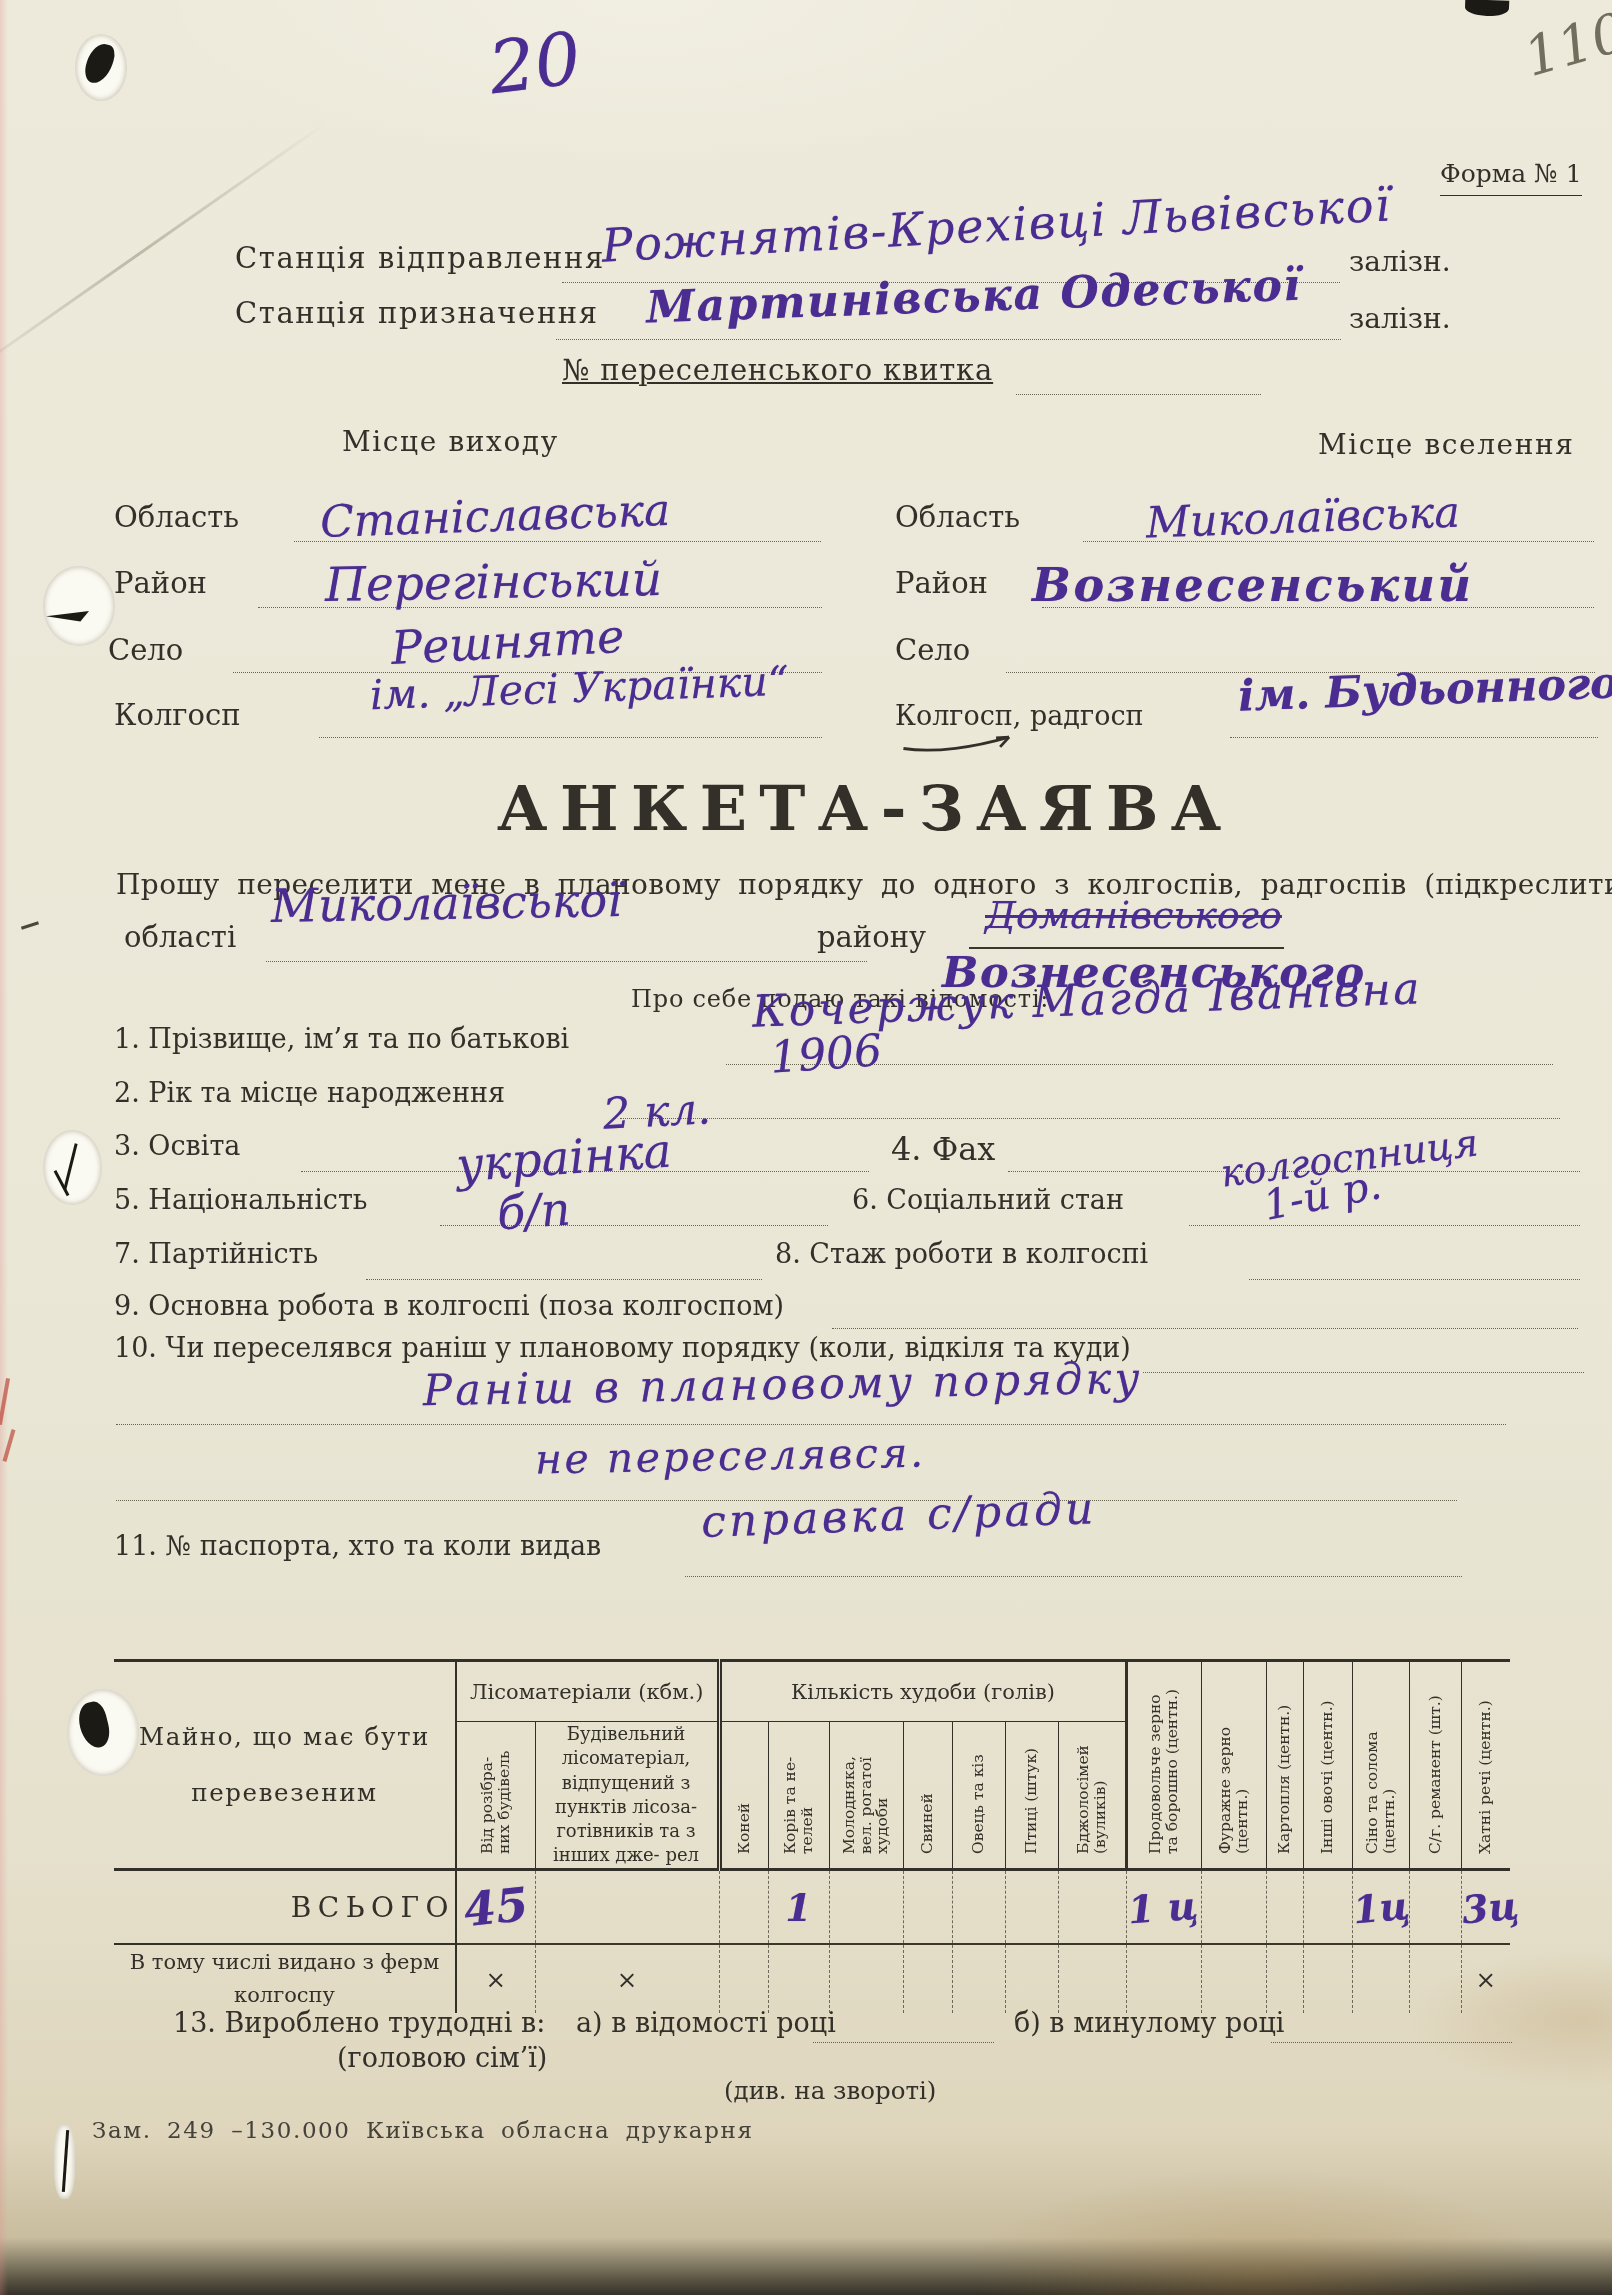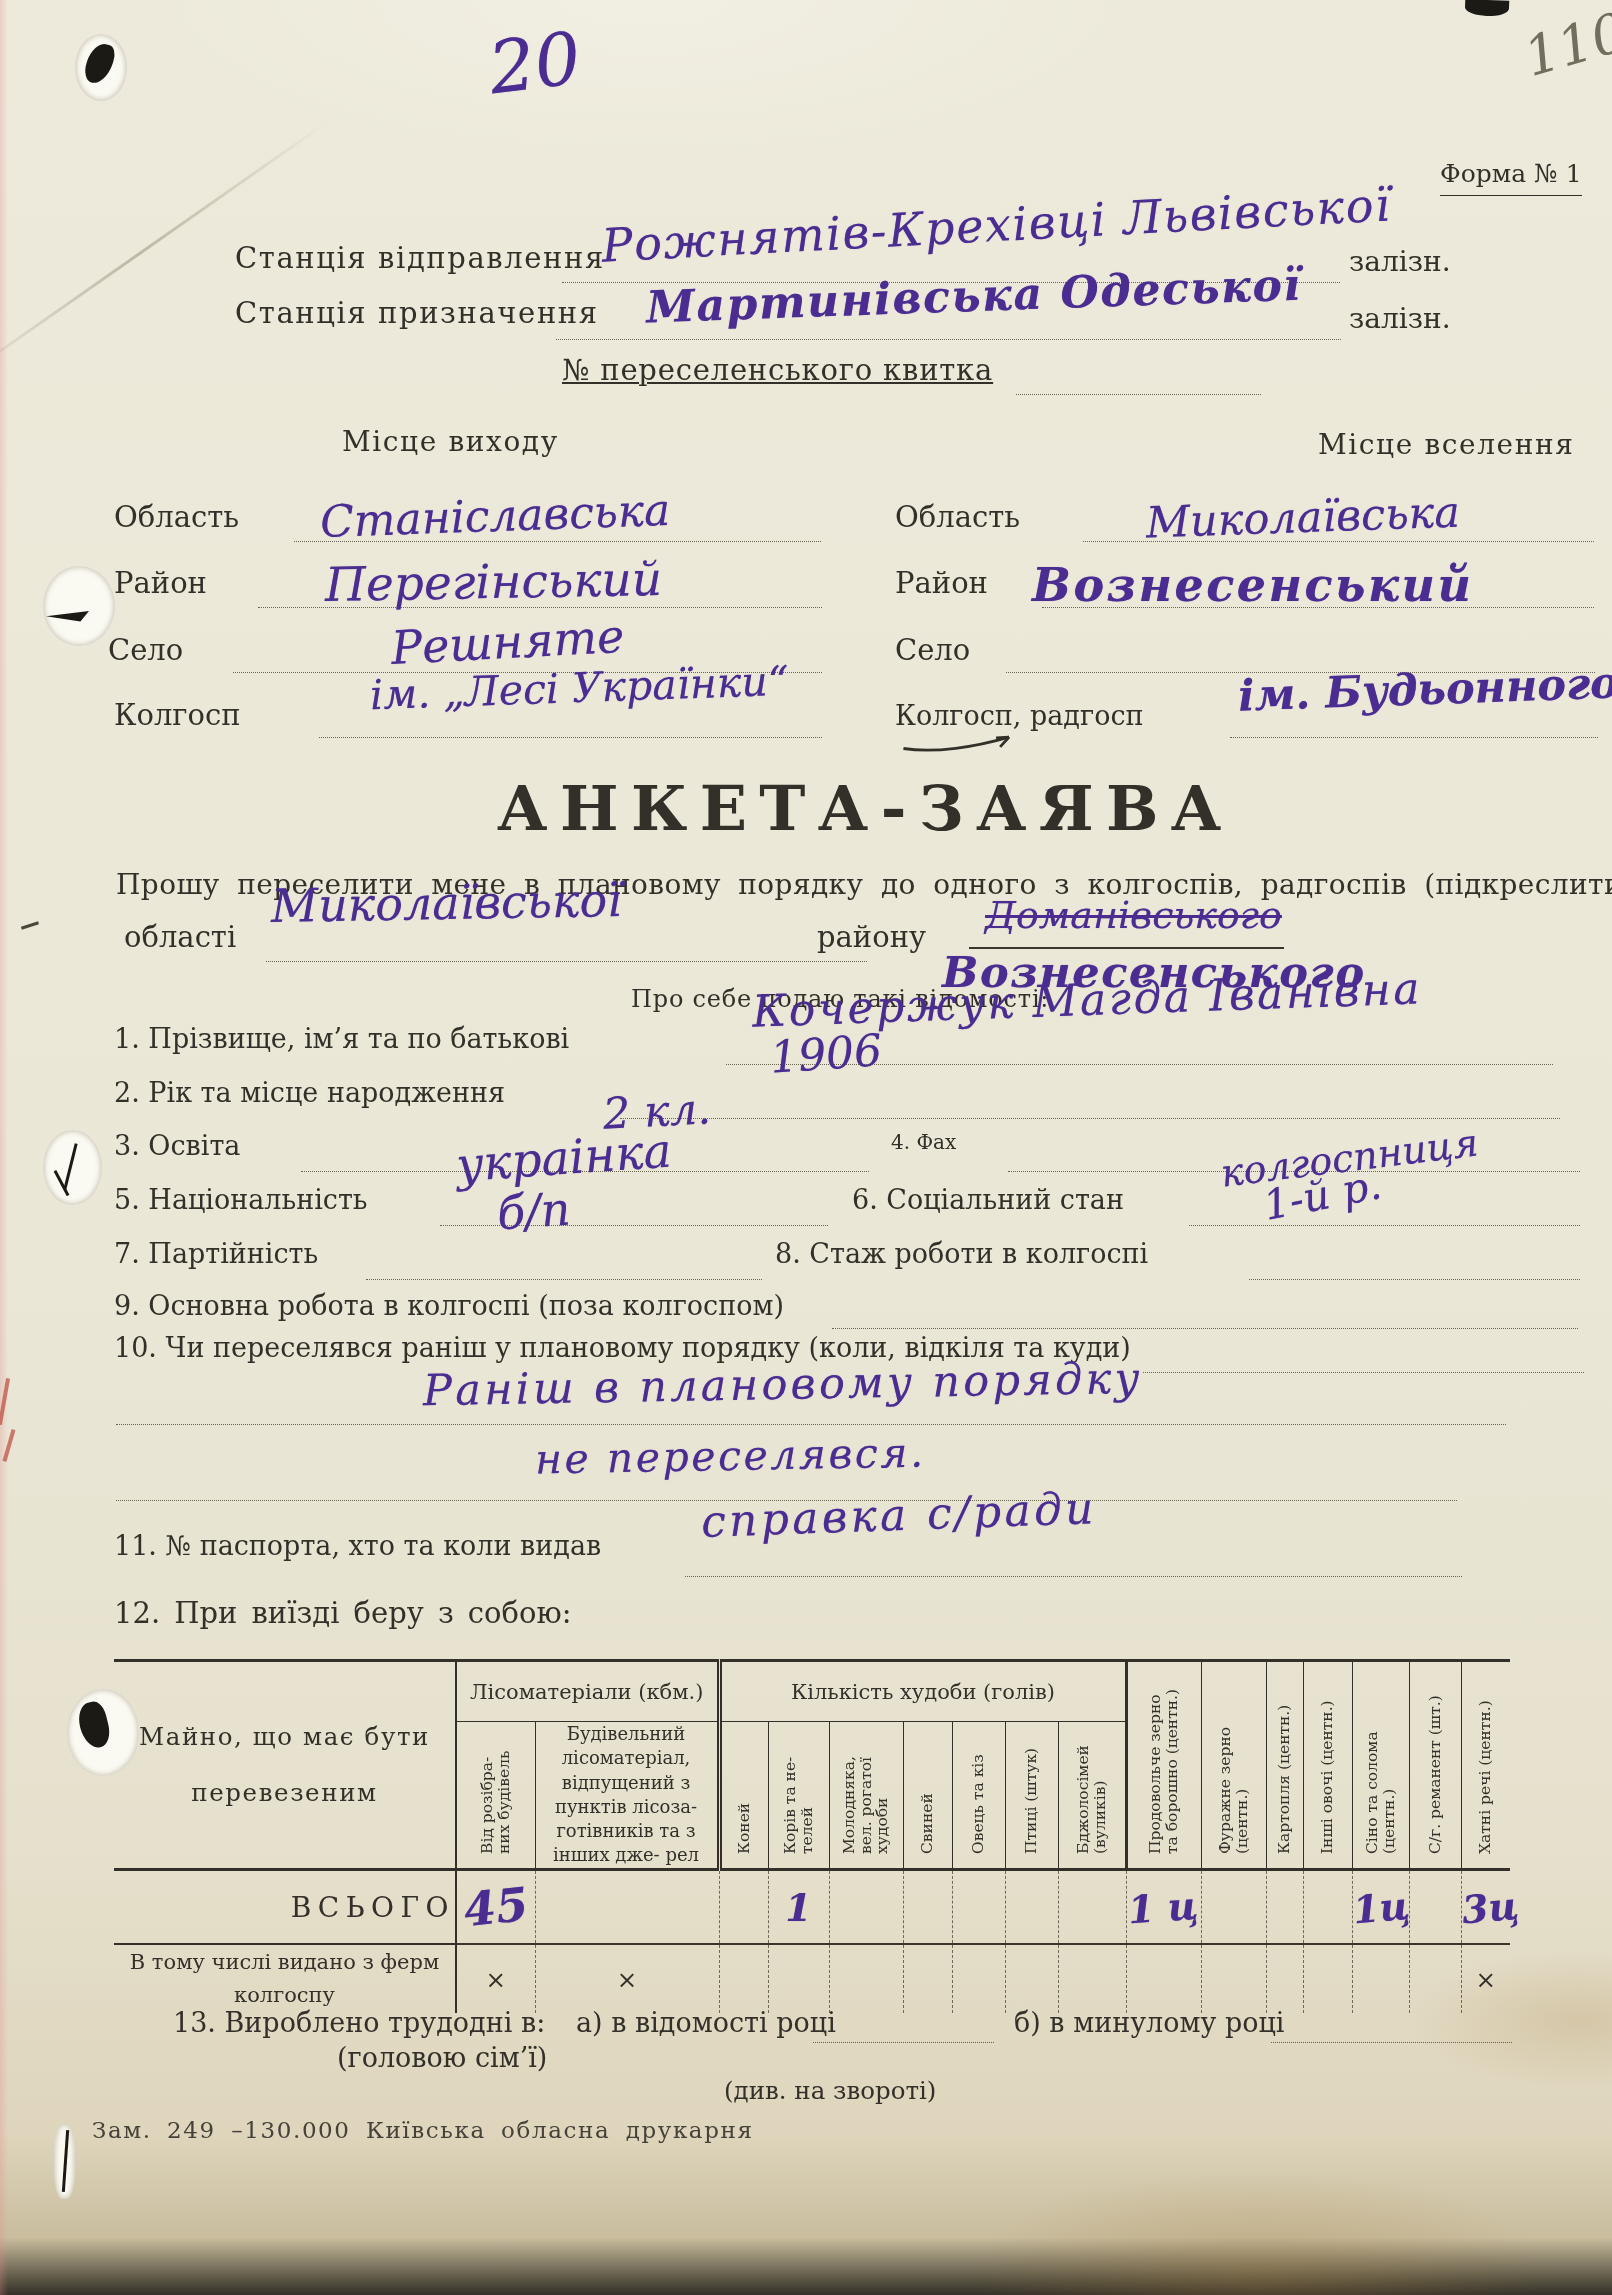--- a/index.html
+++ b/index.html
@@ -152,21 +152,21 @@
   <div class="ln" style="left:726px;top:1064px;width:827px;"></div>
   <div class="hw" style="left:752px;top:974px;font-size:44px;letter-spacing:2.5px;transform:rotate(-2deg);">Кочержук Магда Іванівна</div>
 
   <div class="pr" style="left:114px;top:1077px;font-size:27px;">2. Рік та місце народження</div>
   <div class="ln" style="left:620px;top:1118px;width:940px;"></div>
   <div class="hw" style="left:770px;top:1028px;font-size:44px;transform:rotate(-4deg);">1906</div>
 
   <div class="pr" style="left:114px;top:1130px;font-size:27px;">3. Освіта</div>
   <div class="ln" style="left:301px;top:1171px;width:568px;"></div>
   <div class="hw" style="left:603px;top:1086px;font-size:43px;transform:rotate(-3deg);">2 кл.</div>
-  <div class="pr" style="left:891px;top:1130px;font-size:20px;">4. Фах</div>
+  <div class="pr" style="left:891px;top:1130px;font-size:32px;">4. Фах</div>
   <div class="ln" style="left:1008px;top:1171px;width:572px;"></div>
 
   <div class="pr" style="left:114px;top:1184px;font-size:27px;">5. Національність</div>
   <div class="ln" style="left:440px;top:1225px;width:388px;"></div>
   <div class="hw" style="left:456px;top:1130px;font-size:47px;transform:rotate(-4deg);">украінка</div>
   <div class="pr" style="left:852px;top:1184px;font-size:27px;">6. Соціальний стан</div>
   <div class="ln" style="left:1189px;top:1225px;width:391px;"></div>
   <div class="hw" style="left:1220px;top:1136px;font-size:38px;transform:rotate(-7deg);">колгоспниця</div>
 
   <div class="pr" style="left:114px;top:1238px;font-size:27px;">7. Партійність</div>
@@ -183,21 +183,20 @@
   <div class="ln" style="left:1143px;top:1372px;width:441px;"></div>
   <div class="hw" style="left:423px;top:1359px;font-size:43px;letter-spacing:3.3px;transform:rotate(-1deg);">Раніш в плановому порядку</div>
   <div class="ln" style="left:116px;top:1424px;width:1390px;"></div>
   <div class="hw" style="left:535px;top:1432px;font-size:41px;letter-spacing:2.5px;transform:rotate(-1deg);">не переселявся.</div>
   <div class="ln" style="left:116px;top:1500px;width:1341px;"></div>
 
   <div class="pr" style="left:114px;top:1530px;font-size:27px;">11. № паспорта, хто та коли видав</div>
   <div class="ln" style="left:685px;top:1576px;width:777px;"></div>
   <div class="hw" style="left:701px;top:1489px;font-size:44px;letter-spacing:3.3px;transform:rotate(-2deg);">справка с/ради</div>
 
-  <div class="pr" style="left:114px;top:1596px;font-size:29px;word-spacing:4.9px;">12. При виїзді беру з собою:</div>
 
   <table class="goods">
     <colgroup>
       <col style="width:342px">
         <col style="width:79px">
         <col style="width:184px">
       <col style="width:49px">
         <col style="width:61px">
         <col style="width:74px">
       <col style="width:49px">

